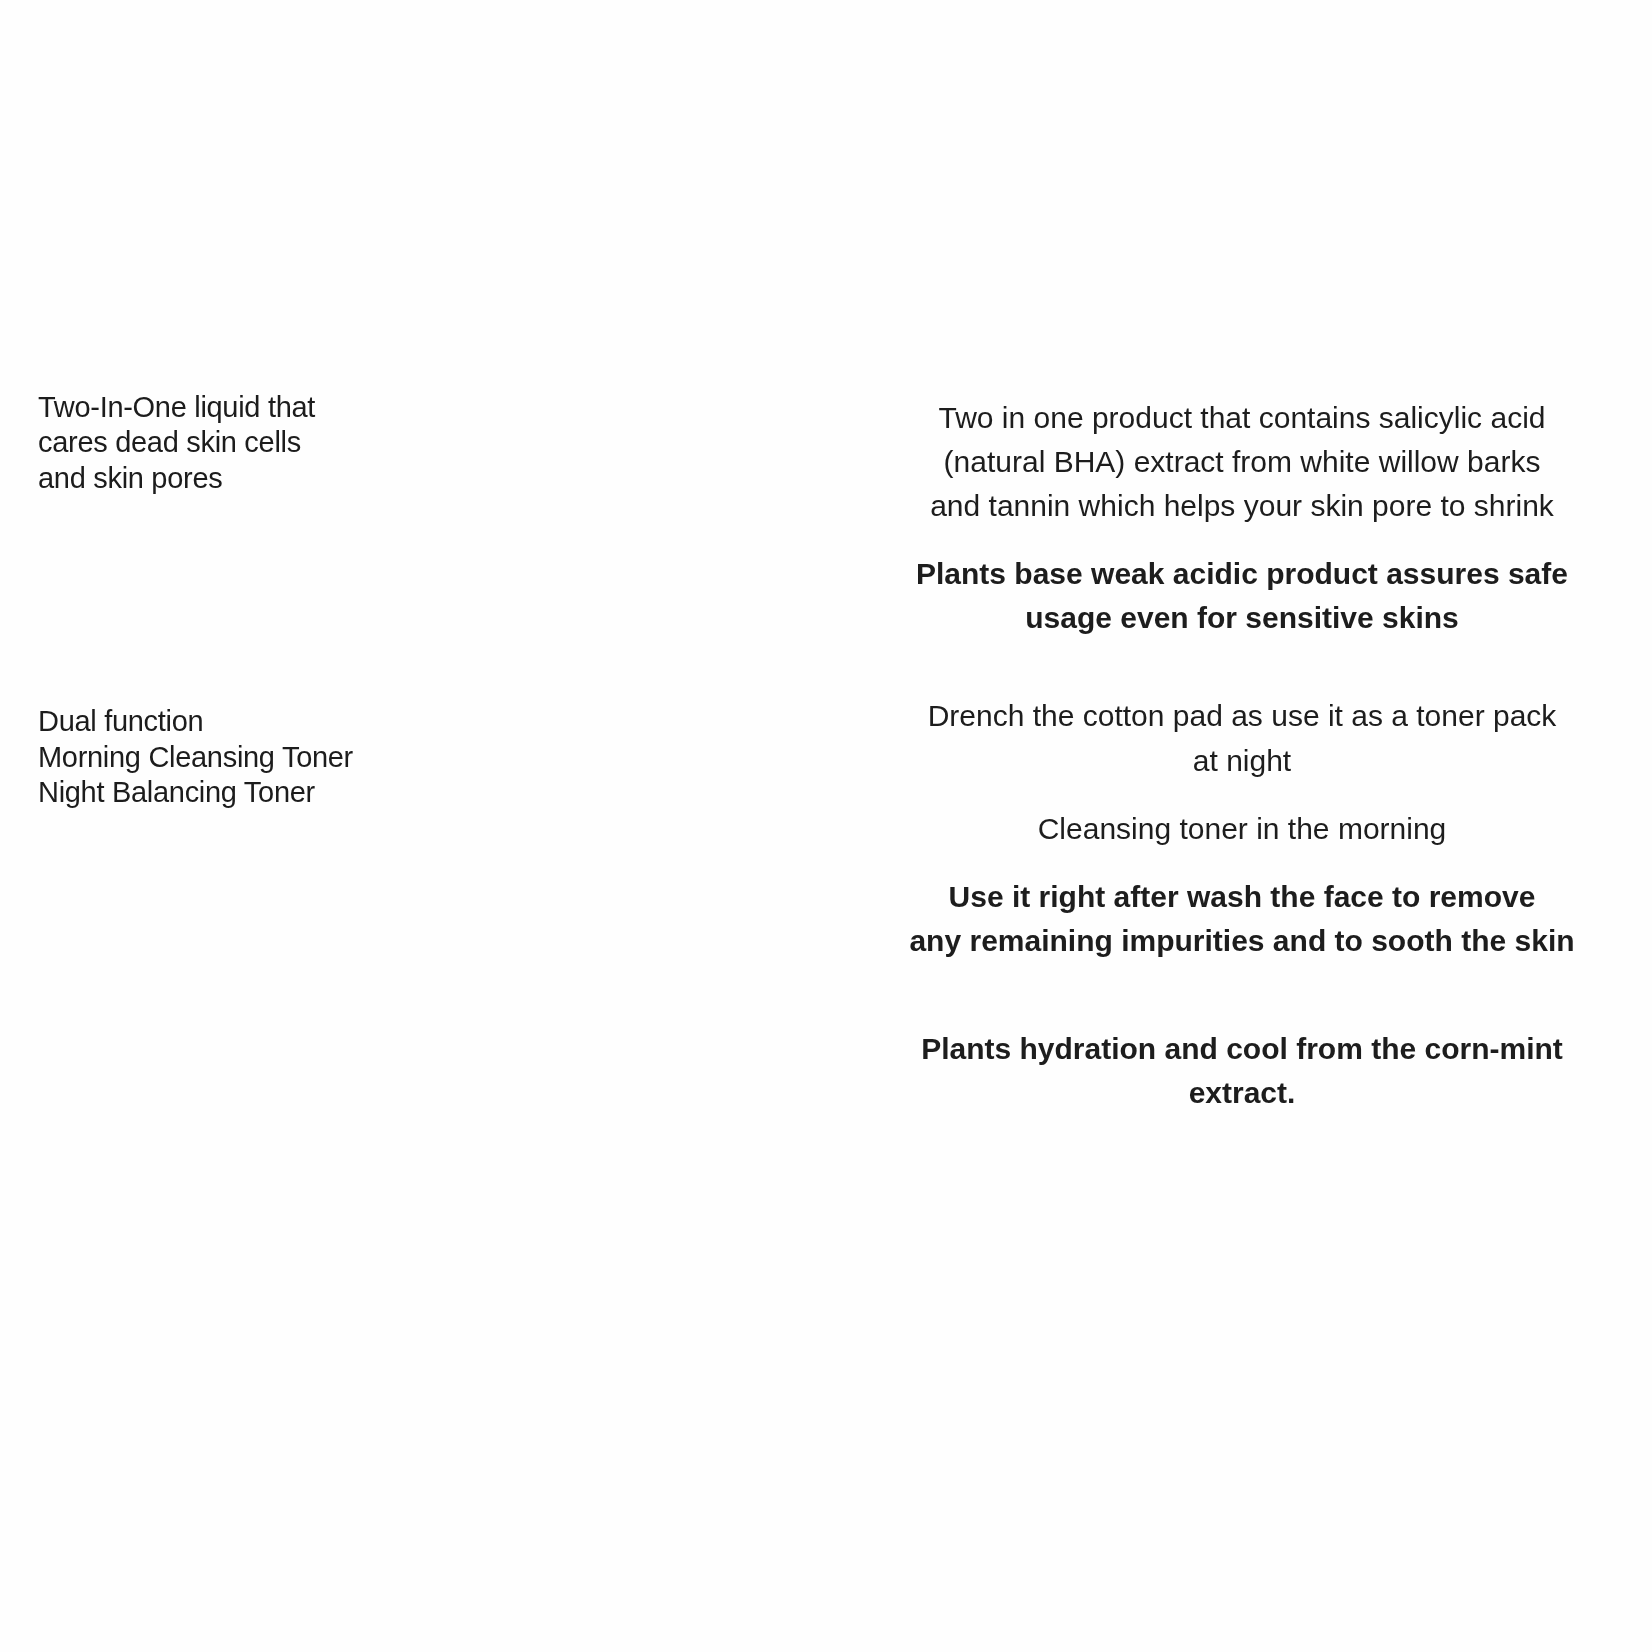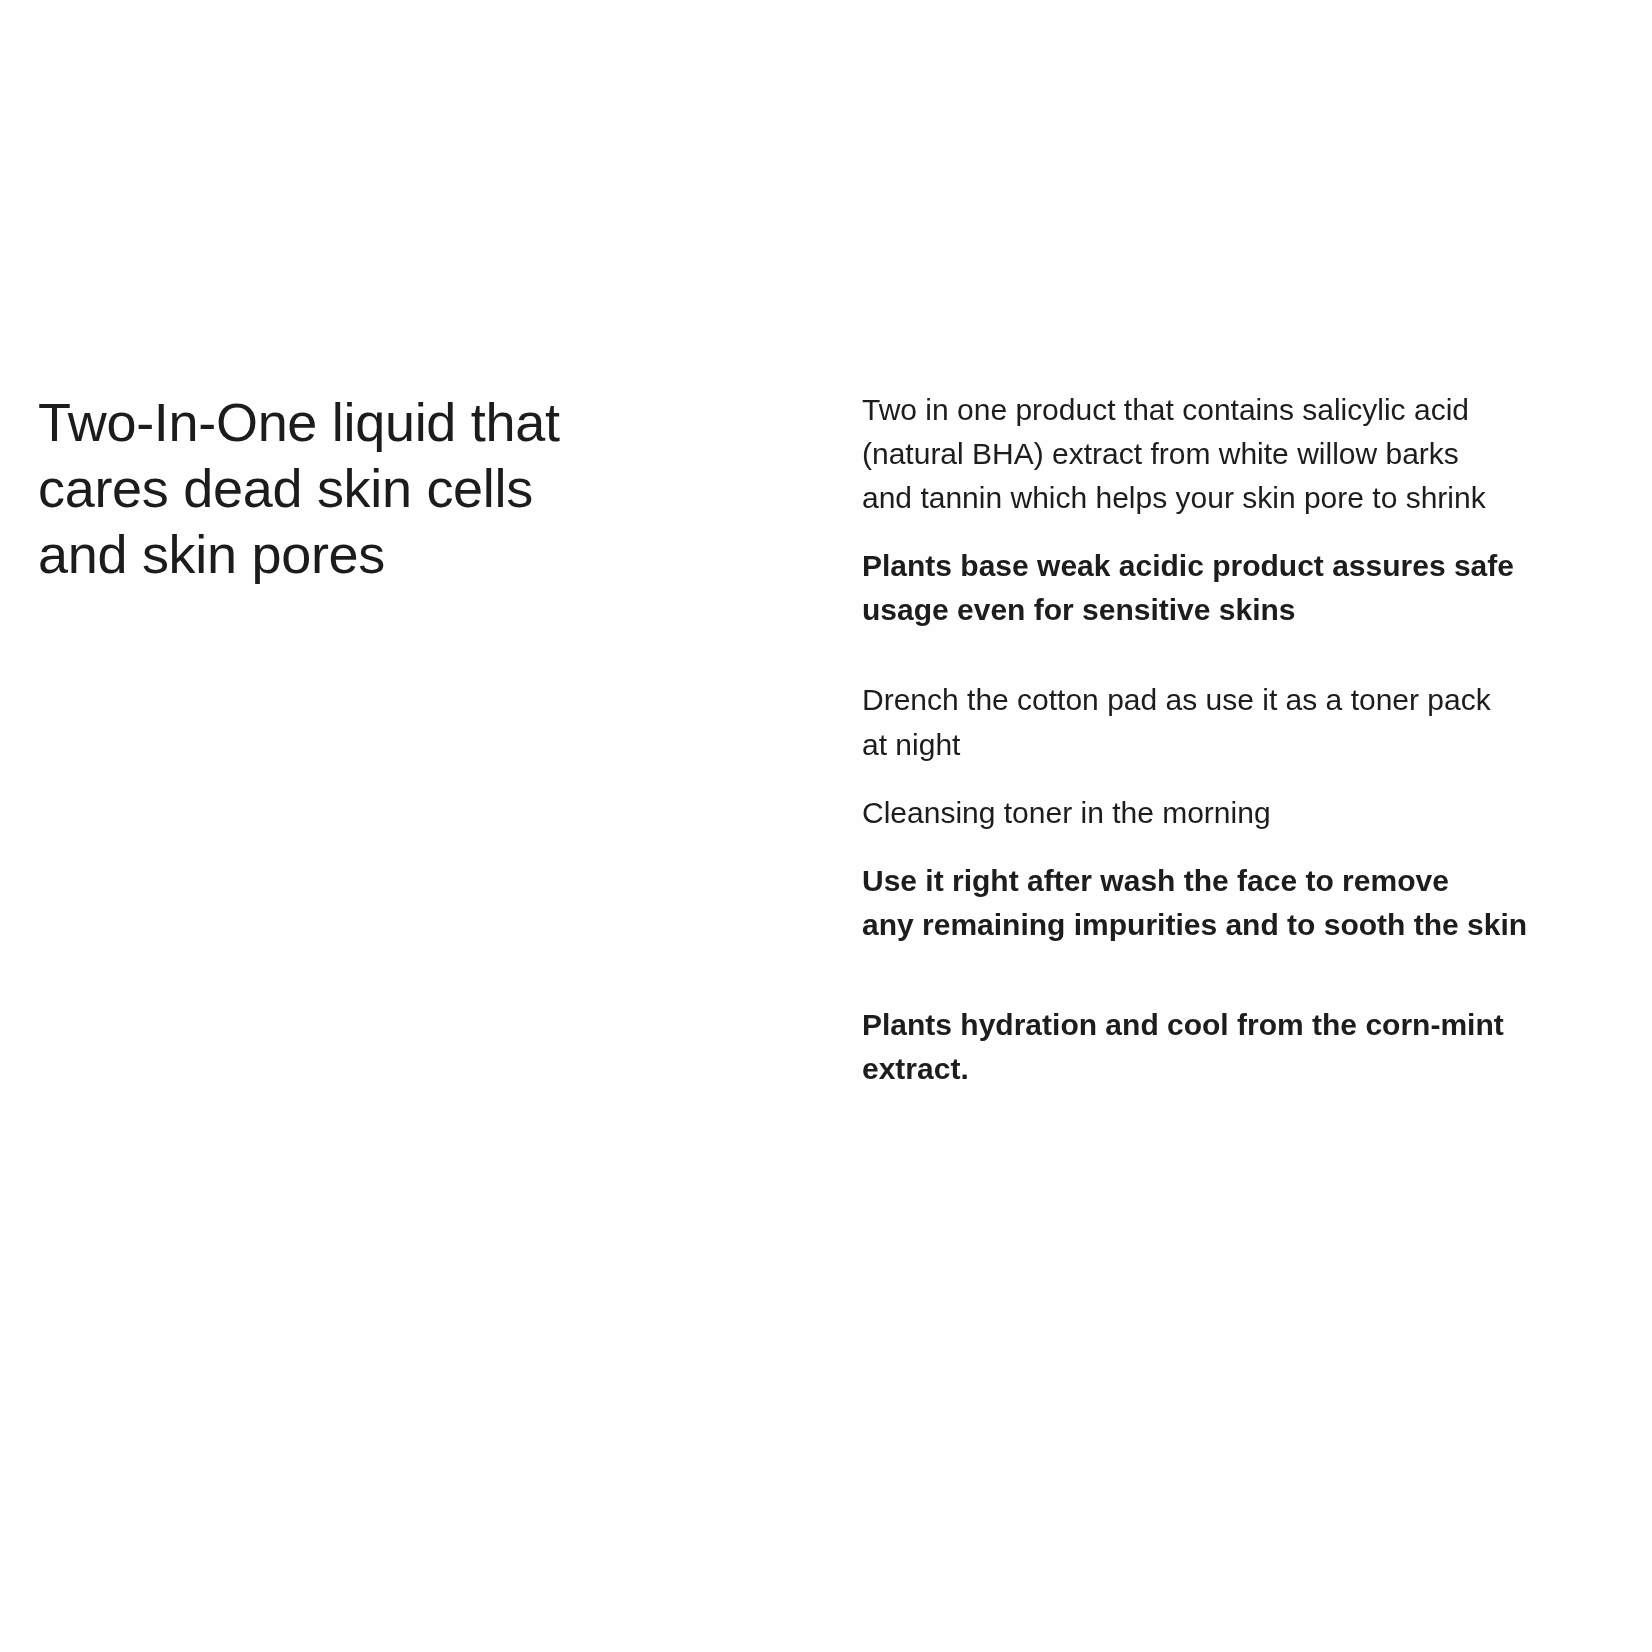--- a/index.html
+++ b/index.html
@@ -34,21 +34,21 @@
   .col-left {
     position: absolute;
     left: 38px;
     top: 390px;
     width: 730px;
   }
   .headline-block {
     margin: 0 0 0 0;
   }
   .headline {
-    font-size: 54px;
+    font-size: 29px;
     line-height: 1.22;
     font-weight: 400;
     color: #1c1c1c;
     letter-spacing: -0.3px;
     white-space: pre-line;
   }
   .spacer-1 { height: 208px; }
   .spacer-2 { height: 192px; }
 
   
@@ -58,41 +58,47 @@
     top: 388px;
     width: 760px;
   }
   .para-group {
     margin: 0;
   }
   .para {
     font-size: 30px;
     line-height: 1.47;
     color: #1d1d1d;
-    margin: 0 0 24px 0;
+    margin: 8px 0 24px 0;
     white-space: pre-line;
+    text-align: center;
   }
   .para:last-child { margin-bottom: 0; font-weight: bold; }
   .group-gap-1 { height: 46px; }
   .group-gap-2 { height: 56px; }
   .group-gap-3 { height: 54px; }
 </style>
 </head>
 <body>
 
 <div class="page">
   <div class="columns">
 
     <div class="col-left">
       <div class="headline-block">
         <div class="headline">Two-In-One liquid that
 cares dead skin cells
 and skin pores</div>
       </div>
       <div class="spacer-1"></div>
+      <div class="headline-block">
+        <div class="headline">Dual function
+Morning Cleansing Toner
+Night Balancing Toner</div>
+      </div>
       <div class="spacer-2"></div>
     </div>
 
     <div class="col-right">
 
       <div class="para-group">
         <p class="para">Two in one product that contains salicylic acid
 (natural BHA) extract from white willow barks
 and tannin which helps your skin pore to shrink</p>
         <p class="para">Plants base weak acidic product assures safe

